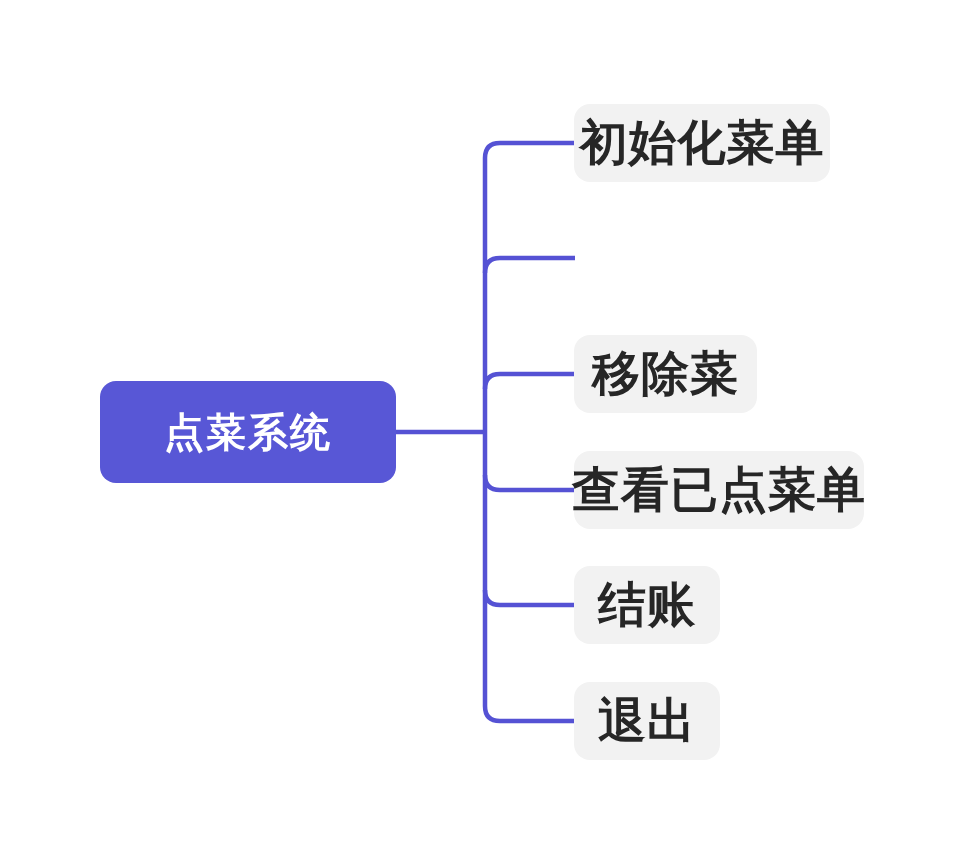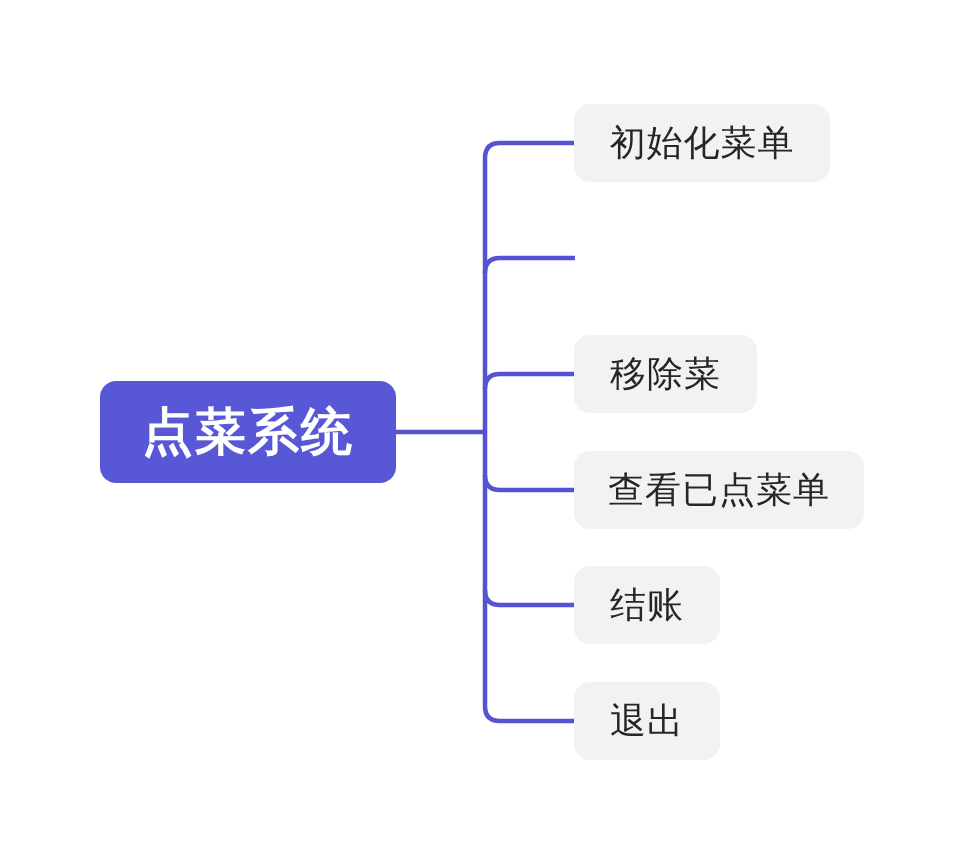--- a/index.html
+++ b/index.html
@@ -36,31 +36,31 @@
     white-space: nowrap;
     cursor: pointer;
   }
   .node.root {
     left: 100px;
     top: 381px;
     width: 296px;
     height: 102px;
     background: var(--accent, #5857d6);
     color: var(--root-text, #ffffff);
-    font-size: 51px;
+    font-size: 40px;
     font-weight: bold;
     letter-spacing: 2px;
   }
   .node.child {
     left: 574px;
     height: 78px;
     background: var(--child-bg, #f2f2f2);
     color: var(--child-text, #262626);
-    font-size: 36px;
-    font-weight: 400;
+    font-size: 48px;
+    font-weight: 700;
     letter-spacing: 1px;
   }
   .child.c1 { top: 104px; width: 256px; }
   .child.c2 { top: 219px; width: 146px; }
   .child.c3 { top: 335px; width: 183px; }
   .child.c4 { top: 451px; width: 290px; }
   .child.c5 { top: 566px; width: 146px; }
   .child.c6 { top: 682px; width: 146px; }
 </style>
 </head>

